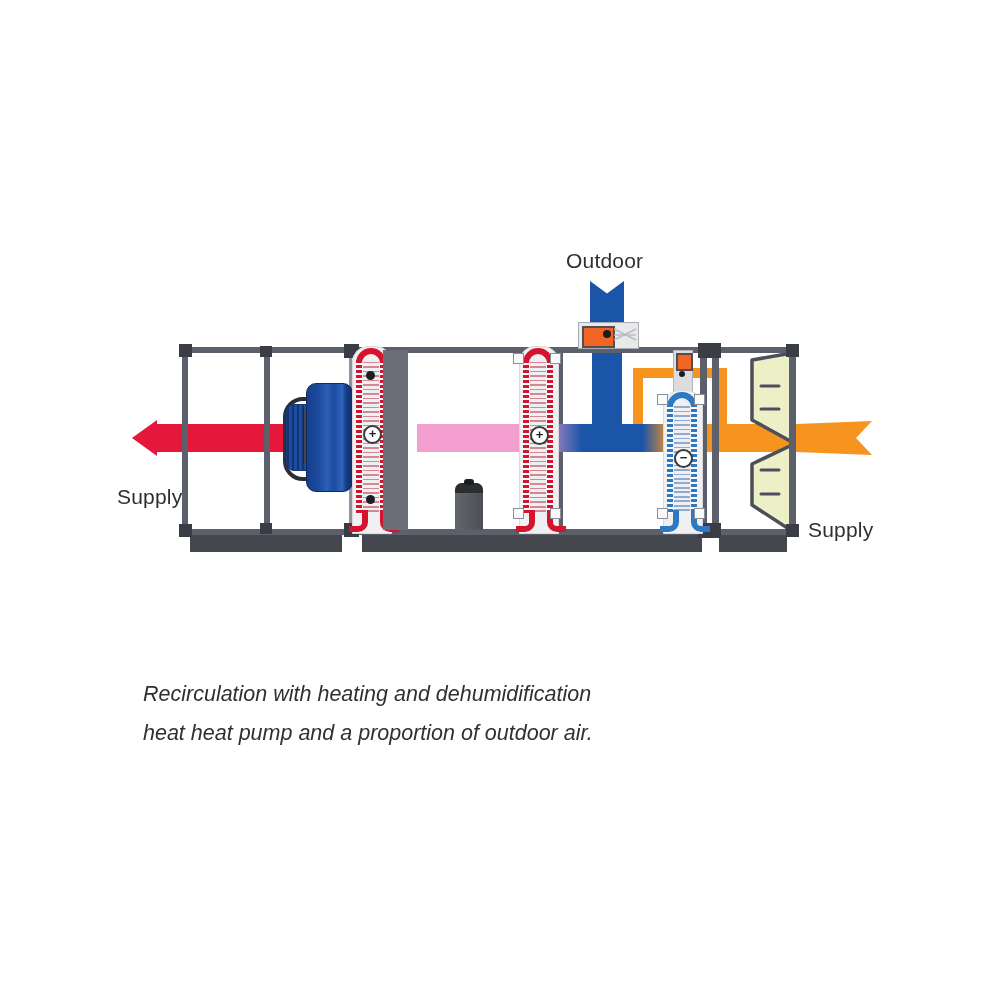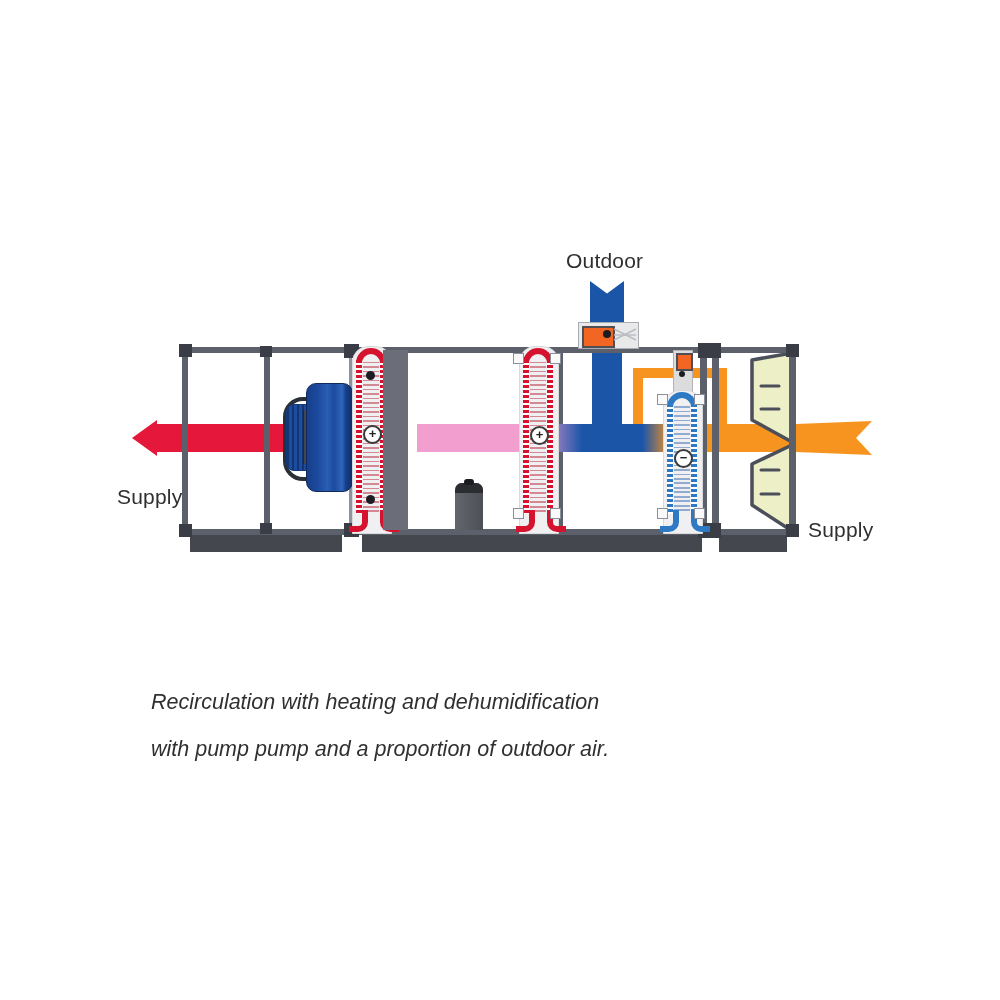--- a/index.html
+++ b/index.html
@@ -15,21 +15,21 @@
   .z-label{z-index:6;}
 
   
   .lbl{color:#2f2f2f;font-size:21px;letter-spacing:.2px;}
   .lbl-outdoor{left:566px;top:249px;}
   .lbl-supply{left:117px;top:485px;}
   .lbl-extract{left:808px;top:518px;}
 
   .caption{left:135px;top:671px;width:580px;color:#303030;}
   .caption .title{font-size:23px;font-weight:bold;font-style:italic;margin:0 0 7px 0;}
-  .caption .line{font-size:21.5px;font-style:italic;line-height:31px;margin:16px;}
+  .caption .line{font-size:21.5px;font-style:italic;line-height:31px;margin:8px;}
 
   
   .band-red{left:153px;top:424px;width:232px;height:28px;background:#e5173a;}
   .band-red-head{left:132px;top:420px;width:25px;height:36px;background:#e5173a;
     clip-path:polygon(100% 0,0 50%,100% 100%);}
   .band-main{left:417px;top:424px;width:379px;height:28px;
     background:linear-gradient(to right,#f29fd0 0%,#f29fd0 31%,#1b55a8 43.5%,#1b55a8 59.5%,#f79420 67%,#f79420 100%);}
   .duct-outdoor{left:592px;top:340px;width:30px;height:86px;background:#1b55a8;}
   .arrow-outdoor{left:590px;top:281px;width:34px;height:42px;background:#1b55a8;
     clip-path:polygon(0 0,50% 30%,100% 0,100% 100%,0 100%);}
@@ -205,16 +205,16 @@
   <div class="abs tab z-comp" style="left:657px;top:508px;"></div>
   <div class="abs tab z-comp" style="left:694px;top:508px;"></div>
   <div class="abs sign z-comp" style="left:674px;top:449px;">−</div>
 
   <div class="abs lbl lbl-outdoor z-label">Outdoor</div>
   <div class="abs lbl lbl-supply z-label">Supply</div>
   <div class="abs lbl lbl-extract z-label">Supply</div>
 
   <div class="abs caption z-label">
     <p class="line">Recirculation with heating and dehumidification</p>
-    <p class="line">with pump pump and a proportion of outdoor air.</p>
+    <p class="line">heat heat pump and a proportion of outdoor air.</p>
   </div>
 
 </div>
 
 </body></html>

